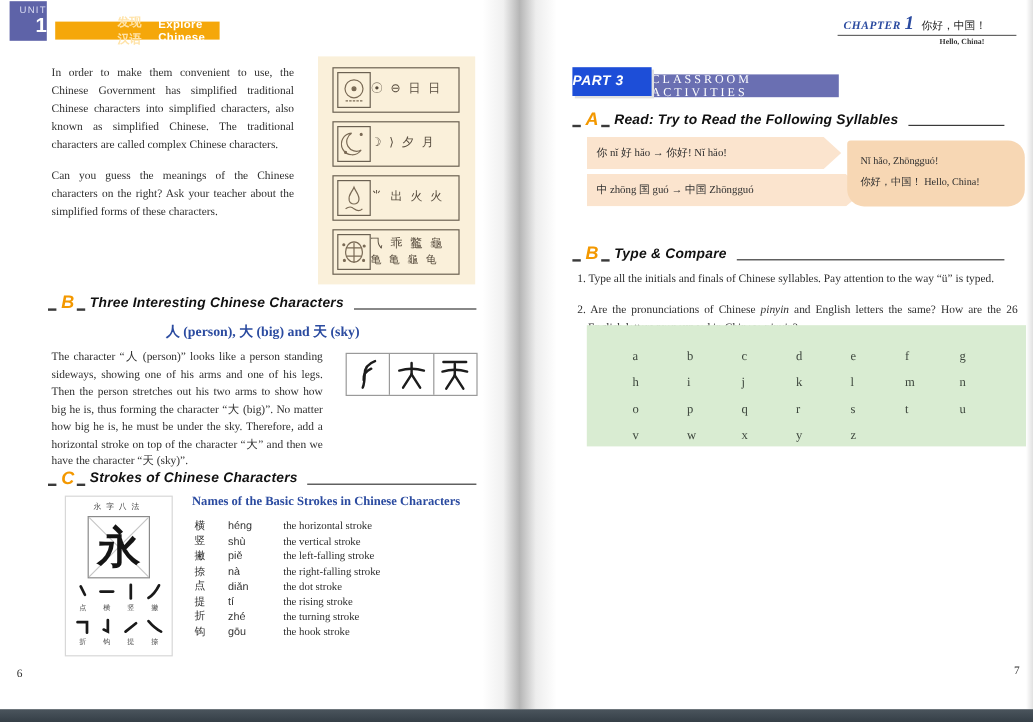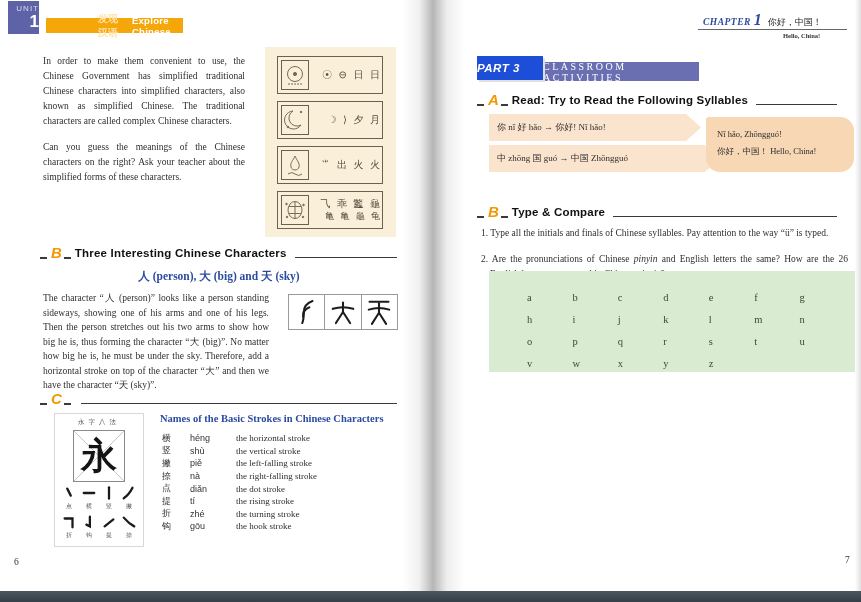--- a/index.html
+++ b/index.html
@@ -3,40 +3,40 @@
 <meta charset="utf-8">
 <style>
   html,body{margin:0;padding:0;background:#e9e9e9;}
   .spread{position:relative;width:861px;height:602px;background:#ffffff;overflow:hidden;
           font-family:"Liberation Serif", serif;color:#333;}
   
   .abs{position:absolute;}
   .sec-header{display:flex;align-items:center;font-family:"Liberation Sans",sans-serif;}
   .hdash{width:7px;height:2px;background:#3a3a3a;margin:9px 2px 0 0;}
   .sec-letter{color:#f39800;font-weight:bold;font-style:italic;font-size:15px;line-height:14px;margin:0 2px;}
-  .sec-title{font-weight:bold;font-size:11.5px;color:#111;letter-spacing:.2px;margin-left:2px;white-space:nowrap;}
+  .sec-title{font-weight:bold;font-size:11.5px;color:#111;letter-spacing:.2px;margin-left:2px;white-space:nowrap;font-style:italic;}
   .hrule{flex:1;height:1.5px;background:#3a3a3a;margin:9px 0 0 8px;}
   .body-text{font-size:9.5px;line-height:15px;text-align:justify;color:#2e2e2e;}
   
   .unit-box{left:8px;top:1px;width:31px;height:33px;background:#5e63a8;color:#fff;
             font-family:"Liberation Sans",sans-serif;text-align:right;}
   .unit-label{display:block;font-size:8px;letter-spacing:1px;color:#d9dbf2;margin-top:3px;}
   .unit-num{display:block;font-size:17px;font-weight:bold;line-height:18px;}
   .banner{left:46px;top:18px;width:127px;height:15px;background:#f5a70a;display:flex;align-items:center;
           font-family:"Liberation Sans",sans-serif;padding-left:10px;}
   .banner-cn{color:#ffe3a8;font-weight:bold;font-size:10px;margin-right:8px;margin-left:42px;}
   .banner-en{color:#ffffff;font-weight:bold;font-size:9.5px;letter-spacing:.3px;}
   .intro{left:43px;top:54px;width:202px;}
   .intro p{margin:0 0 11px 0;}
   .evo-box{left:265px;top:47px;width:131px;height:190px;background:#faf0da;padding:9px 0 0 12px;box-sizing:border-box;}
   .evo-row{width:104px;height:36px;border:1px solid #6b6least;border:1px solid #6b6152;background:#faf0da;
            margin-bottom:7px;display:flex;align-items:center;}
   .evo-pic{width:26px;height:28px;border:1px solid #6b6152;margin-left:3px;flex:none;
            display:flex;align-items:center;justify-content:center;}
-  .evo-glyphs{flex:1;text-align:right;color:#574c3e;font-size:10px;letter-spacing:2px;line-height:12px;}
+  .evo-glyphs{flex:1;text-align:left;color:#574c3e;font-size:10px;letter-spacing:2px;line-height:12px;}
   .evo-glyphs .l2{font-size:9px;}
   .subtitle-b{left:40px;top:269px;width:358px;text-align:center;color:#2b4ba0;font-weight:bold;font-size:11.5px;}
   .para-b{left:43px;top:291px;width:226px;line-height:14.5px;}
   .char-box{left:288px;top:294px;width:108px;height:34px;border:1px solid #9a9a9a;display:flex;background:#fff;}
   .char-cell{flex:1;border-right:1px solid #9a9a9a;display:flex;align-items:center;justify-content:center;}
   .char-cell:last-child{border-right:none;}
   .callig-box{left:54px;top:413px;width:90px;height:134px;border:1px solid #d8d8d8;background:#fff;
               box-sizing:border-box;text-align:center;padding-top:4px;}
   .callig-caption{font-size:6.5px;letter-spacing:4px;color:#444;}
   .yong-square{position:relative;width:50px;height:50px;border:1px solid #8a8a8a;margin:3px auto 2px auto;}
@@ -212,20 +212,21 @@
             <path d="M20 20 L29 34"></path>
           </g>
         </svg>
     </span>
   </div>
 
   <div class="abs sec-header" style="left:40px;top:392px;width:357px;">
     <span class="hdash"></span>
     <span class="sec-letter">C</span>
     <span class="hdash"></span>
+    <span class="sec-title">Strokes of Chinese Characters</span>
     <span class="hrule"></span>
   </div>
 
   <div class="abs callig-box">
     <div class="callig-caption">永字八法</div>
     <div class="yong-square">
       <svg width="50" height="50" viewBox="0 0 50 50">
           <g stroke="#c6c6c6" stroke-width="1">
             <path d="M0 0 L50 50"></path>
             <path d="M50 0 L0 50"></path>

